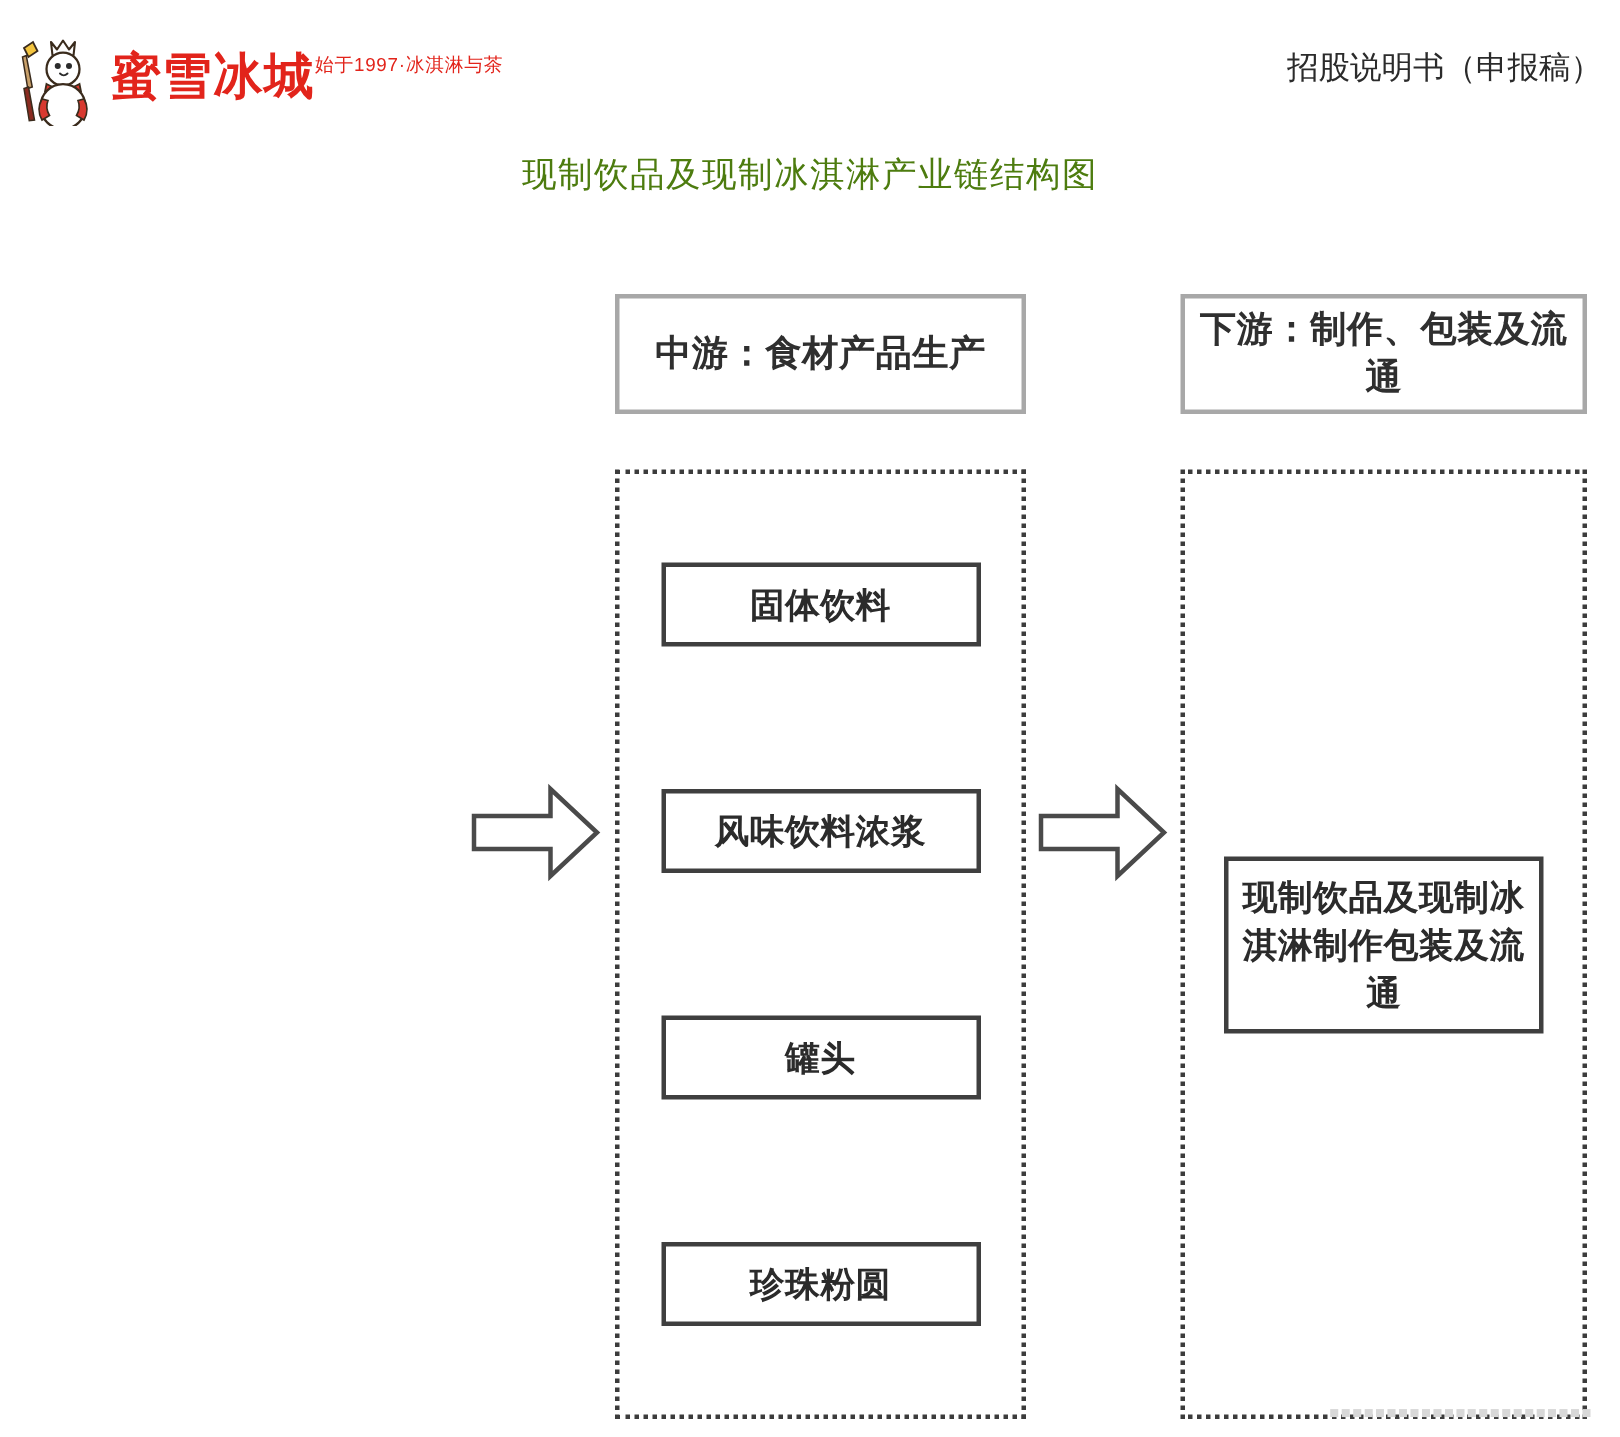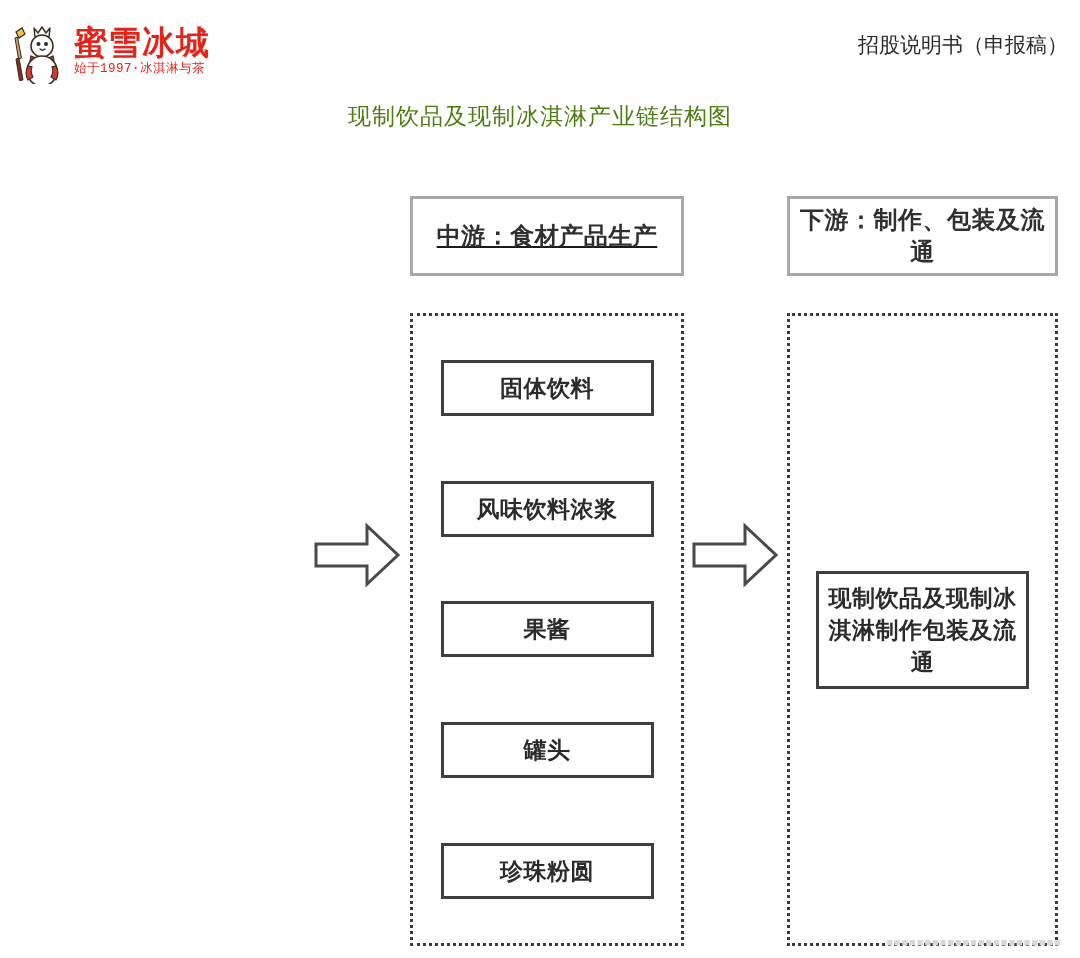--- a/index.html
+++ b/index.html
@@ -36,41 +36,41 @@
   }
   .logo-mark {
     width: 62px;
     height: 66px;
     position: relative;
     flex: 0 0 auto;
   }
   .logo-wordmark {
     margin-left: 4px;
     display: flex;
-    flex-direction: column;
+    flex-direction: row;
     justify-content: center;
     align-items: flex-start;
   }
   .logo-name {
     font-size: 33px;
     line-height: 34px;
     font-weight: bold;
     color: #e2241b;
     letter-spacing: 1px;
     white-space: nowrap;
     font-family: "DejaVu Sans", sans-serif;
   }
   .logo-tagline {
     font-size: 12.5px;
     line-height: 15px;
     color: #e2241b;
     letter-spacing: 0.5px;
     white-space: nowrap;
     margin-top: 2px;
-    font-family: Liberation Mono, monospace;
+    font-family: Liberation Sans, sans-serif;
   }
   .doc-kind {
     position: absolute;
     right: 12px;
     top: 32px;
     font-family: "Liberation Serif", "DejaVu Serif", serif;
     font-size: 21px;
     line-height: 26px;
     color: #2b2b2b;
     white-space: nowrap;
@@ -96,21 +96,21 @@
     left: 0;
     top: 0;
     width: 1080px;
     height: 958px;
   }
   .column {
     position: absolute;
     top: 196px;
   }
   .col-upstream   { left: 33px;  width: 276px; }
-  .col-midstream  { left: 410px; width: 274px; text-decoration: underline; }
+  .col-midstream  { left: 410px; width: 274px; }
   .col-downstream { left: 787px; width: 271px; }
 
   .stage-header {
     box-sizing: border-box;
     width: 100%;
     height: 80px;
     border: 3px solid #a8a8a8;
     background: #ffffff;
     display: flex;
     align-items: center;
@@ -257,23 +257,20 @@
       <div class="stage-header-text">中游：食材产品生产</div>
     </div>
     <div class="stage-body">
       <div class="item-box">
         <span class="item-text">固体饮料</span>
       </div>
       <div class="item-box">
         <span class="item-text">风味饮料浓浆</span>
       </div>
       <div class="item-box">
-        <span class="item-text">果酱</span>
-      </div>
-      <div class="item-box">
         <span class="item-text">罐头</span>
       </div>
       <div class="item-box">
         <span class="item-text">珍珠粉圆</span>
       </div>
     </div>
   </div>
 
   <div class="flow-arrow arrow-two">
     <svg viewBox="0 0 90 80" aria-hidden="true">

